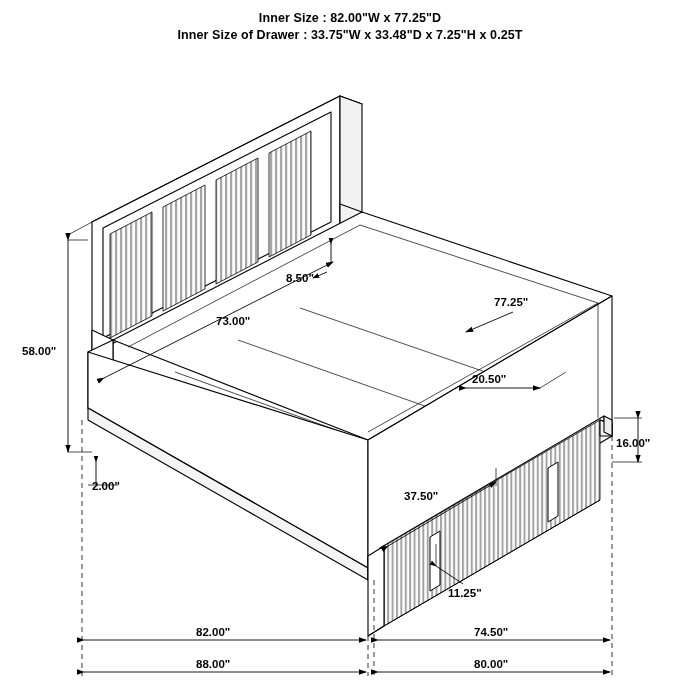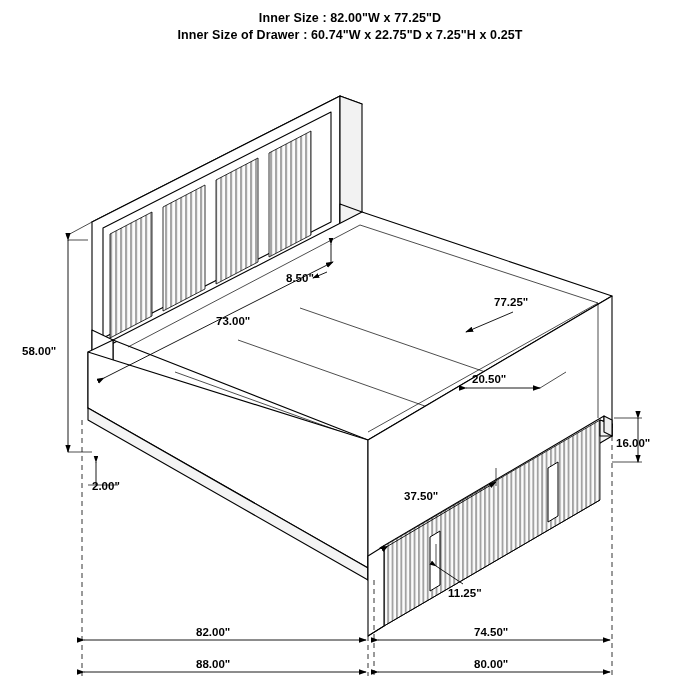--- a/index.html
+++ b/index.html
@@ -22,21 +22,21 @@
   text{font-family:"Liberation Sans", sans-serif;font-weight:bold;fill:#000;}
   .dim{font-size:11.5px;}
 </style>
 </head>
 <body>
 
 <div id="diagram-root">
 
   <div class="hdr">
     <div>Inner Size : 82.00"W x 77.25"D</div>
-    <div>Inner Size of Drawer : 60.74"W x 22.75"D x 7.25"H x 0.25T</div>
+    <div>Inner Size of Drawer : 33.75"W x 33.48"D x 7.25"H x 0.25T</div>
   </div>
 
   <svg viewBox="0 0 700 700" xmlns="http://www.w3.org/2000/svg">
 
     <defs>
       <marker id="ar" markerWidth="9" markerHeight="9" refX="8" refY="3" orient="auto" markerUnits="strokeWidth">
         <path d="M0,0 L9,3 L0,6 z" fill="#000"></path>
       </marker>
       <marker id="arS" markerWidth="8" markerHeight="8" refX="7" refY="2.6" orient="auto" markerUnits="strokeWidth">
         <path d="M0,0 L8,2.6 L0,5.2 z" fill="#000"></path>

